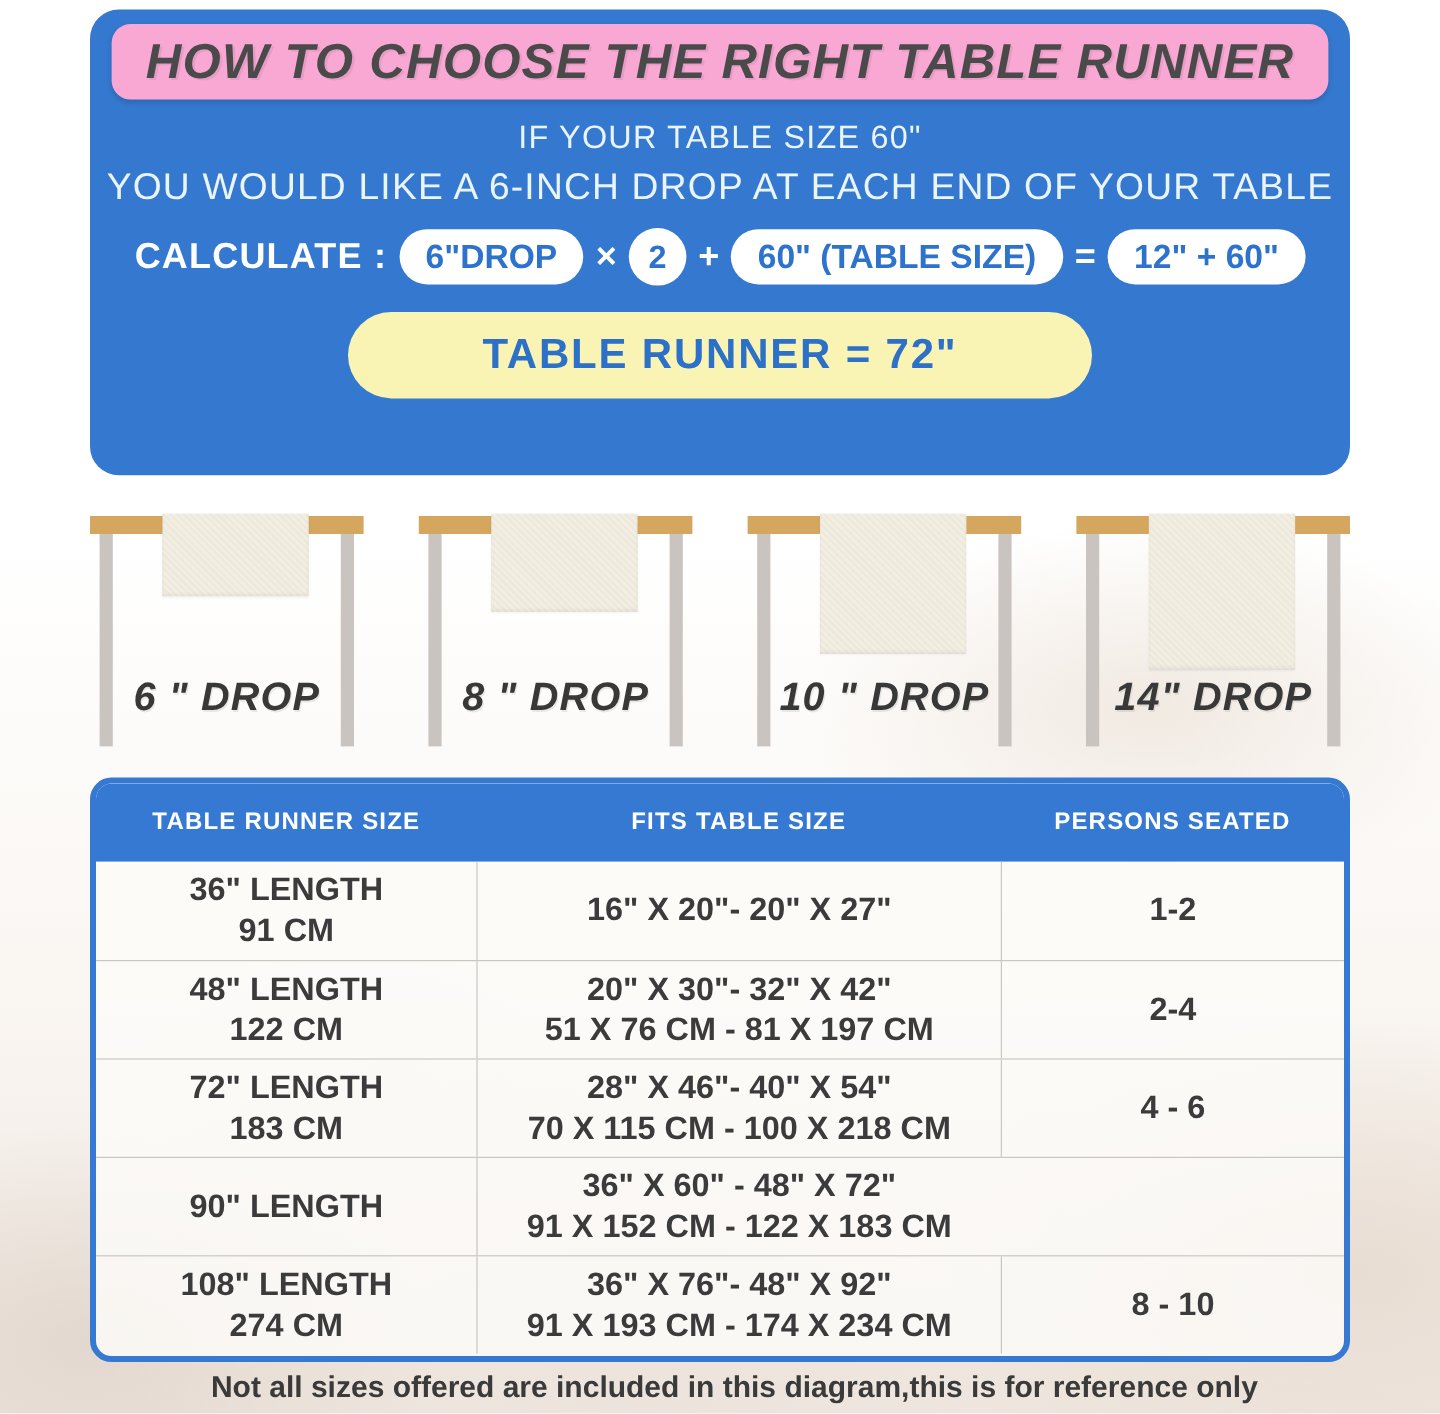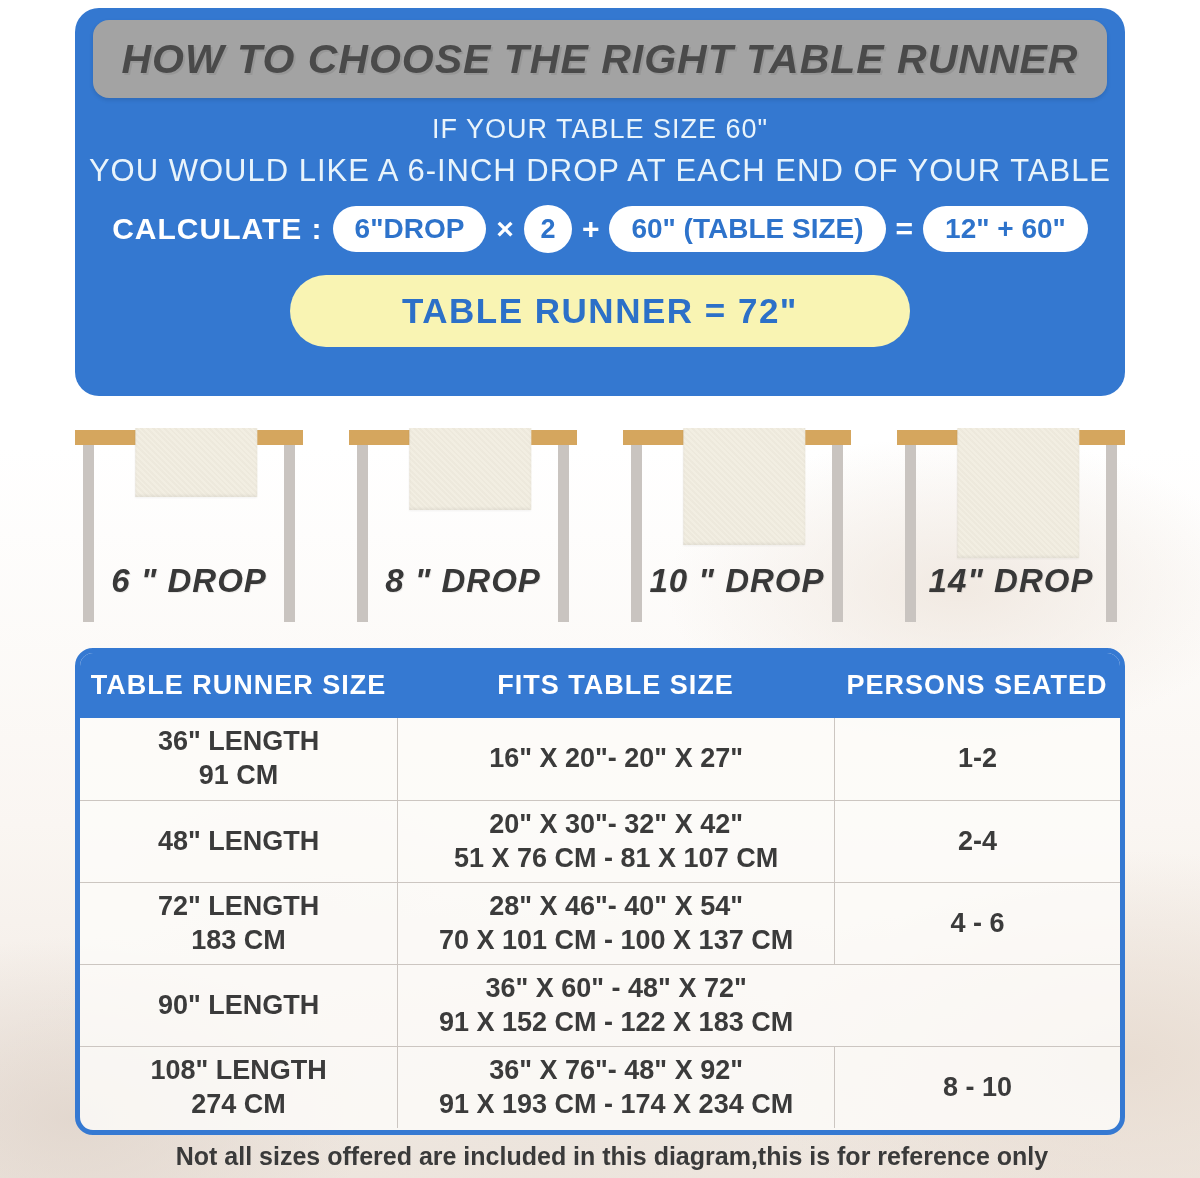--- a/index.html
+++ b/index.html
@@ -16,21 +16,21 @@
       radial-gradient(ellipse 300px 180px at 25% 78%, rgba(244,239,234,.9) 0%, rgba(244,239,234,0) 70%),
       linear-gradient(#ffffff 0%, #ffffff 38%, #faf6f2 70%, #efe7e0 100%);
   }
 
   
   .blue-panel {
     position:absolute; left:75px; top:8px; width:1050px; height:388px;
     background:#3478d0; border-radius:24px;
   }
   .banner {
-    margin:12px 18px 0; height:78px; background:#a3a3a3; border-radius:16px;
+    margin:12px 18px 0; height:63px; background:#f9a8d4; border-radius:16px;
     display:flex; align-items:center; justify-content:center;
     box-shadow:0 2px 4px rgba(0,0,0,.12);
   }
   .banner-title {
     font-size:41px; font-weight:bold; font-style:italic; color:#4a4a4a;
     letter-spacing:1px; white-space:nowrap; text-shadow:2px 2px 0 rgba(0,0,0,.07);
   }
   .subtitle1 { margin-top:16px; text-align:center; color:#e9f4fb; font-size:27px; letter-spacing:1px; }
   .subtitle2 { margin-top:8px;  text-align:center; color:#e9f4fb; font-size:31px; letter-spacing:1px; }
 
@@ -81,21 +81,21 @@
 
   
   .size-card {
     position:absolute; left:75px; top:648px; width:1050px; height:487px;
     border:5px solid #3579d2; border-radius:18px; overflow:hidden;
     background:rgba(253,251,249,0.82);
   }
   .size-header {
     display:grid; grid-template-columns:30.5% 42% 27.5%;
     background:#3579d2; height:65px; align-items:center;
-    color:#ffffff; font-weight:bold; font-size:27px; letter-spacing:1px; text-align:center;
+    color:#ffffff; font-weight:bold; font-size:20px; letter-spacing:1px; text-align:center;
   }
   .size-row {
     display:grid; grid-template-columns:30.5% 42% 27.5%;
     height:82px; text-align:center;
   }
   .size-row + .size-row { border-top:1px solid #ccc6c1; }
   .cell {
     display:flex; flex-direction:column; justify-content:center; height:100%;
     font-size:27px; font-weight:bold; color:#3b3b3b; line-height:1.25;
   }
@@ -186,38 +186,39 @@
         <span>16" X 20"- 20" X 27"</span>
       </div>
       <div class="cell">
         <span>1-2</span>
       </div>
     </div>
 
     <div class="size-row">
       <div class="cell">
         <span>48" LENGTH</span>
+        <span>122 CM</span>
       </div>
       <div class="cell">
         <span>20" X 30"- 32" X 42"</span>
-        <span>51 X 76 CM - 81 X 107 CM</span>
+        <span>51 X 76 CM - 81 X 197 CM</span>
       </div>
       <div class="cell">
         <span>2-4</span>
       </div>
     </div>
 
     <div class="size-row">
       <div class="cell">
         <span>72" LENGTH</span>
         <span>183 CM</span>
       </div>
       <div class="cell">
         <span>28" X 46"- 40" X 54"</span>
-        <span>70 X 101 CM - 100 X 137 CM</span>
+        <span>70 X 115 CM - 100 X 218 CM</span>
       </div>
       <div class="cell">
         <span>4 - 6</span>
       </div>
     </div>
 
     <div class="size-row">
       <div class="cell">
         <span>90" LENGTH</span>
       </div>

